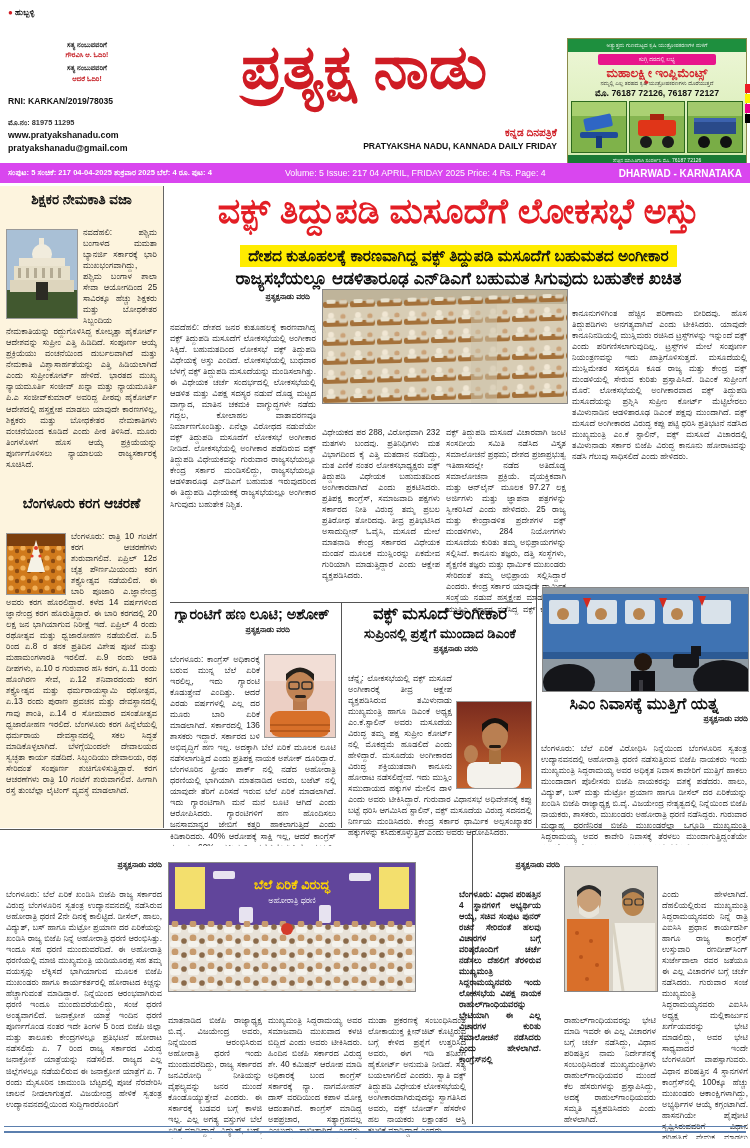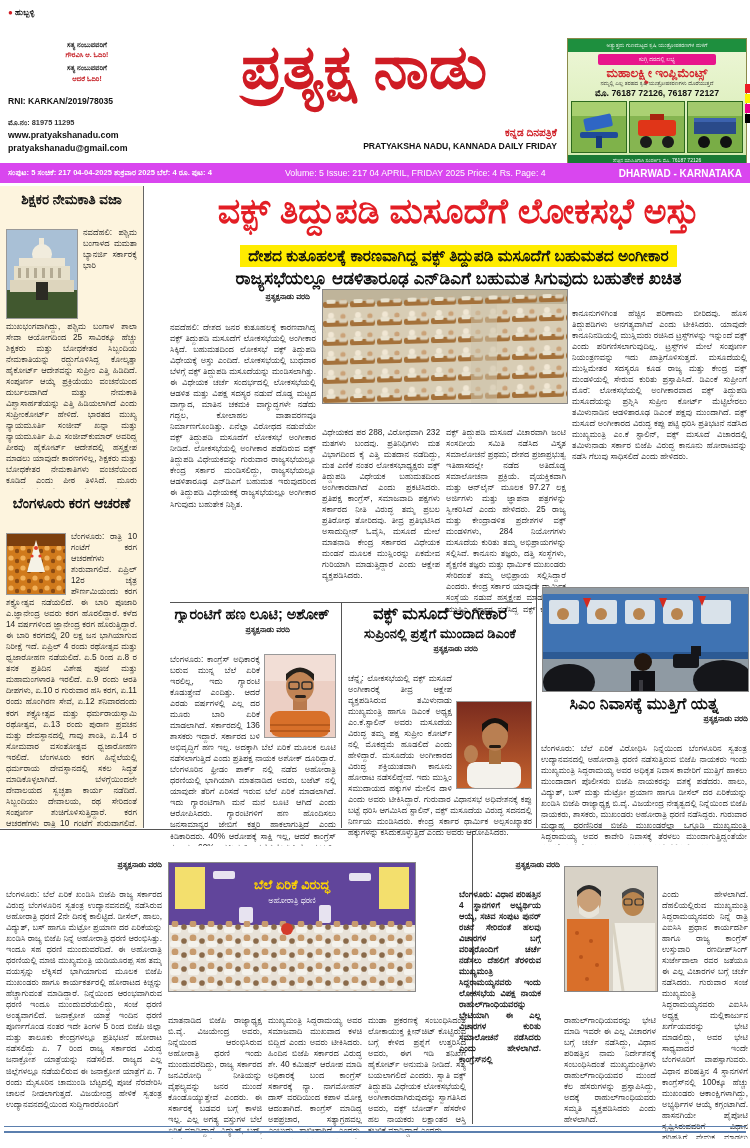--- a/index.html
+++ b/index.html
@@ -78,21 +78,21 @@
     <div style="height:9px;background:#ec008c;margin-bottom:1px;"></div>
     <div style="height:9px;background:#000;"></div>
   </div>
 
   <div class="abs" style="left:0;top:163px;width:750px;height:20px;background:#d946ef;color:#fff;display:flex;align-items:center;justify-content:space-between;padding:8px 8px;box-sizing:border-box;">
     <span style="font-size:7.6px;font-weight:bold;">ಸಂಪುಟ: 5   ಸಂಚಿಕೆ: 217   04-04-2025 ಶುಕ್ರವಾರ 2025   ಬೆಲೆ: 4 ರೂ.   ಪುಟ: 4</span>
     <span style="font-size:8.8px;font-weight:normal;">Volume: 5    Issue: 217   04 APRIL,  FRIDAY 2025    Price: 4 Rs. Page: 4</span>
     <span style="font-size:10px;font-weight:bold;">DHARWAD - KARNATAKA</span>
   </div>
 
-  <div class="abs" style="left:0;top:186px;width:144px;height:642px;background:#fdf4de;border-right:1px solid #666;box-sizing:border-box;padding:4px 6px;overflow:hidden;">
+  <div class="abs" style="left:0;top:186px;width:164px;height:642px;background:#fdf4de;border-right:1px solid #666;box-sizing:border-box;padding:4px 6px;overflow:hidden;">
     <div class="hl-black" style="font-size:13.5px;margin:2px 0 4px;">ಶಿಕ್ಷಕರ ನೇಮಕಾತಿ ವಜಾ</div>
     <div class="body-txt" style="height:262px;">
       <svg width="70" height="88" viewBox="0 0 70 88" style="float:left;margin:2px 5px 2px 0;border:1px solid #999;">
         <rect width="70" height="88" fill="#a9c0d6"></rect>
         <rect y="60" width="70" height="28" fill="#41582f"></rect>
         <rect x="32" y="8" width="5" height="10" fill="#efe9d8"></rect>
         <circle cx="35" cy="24" r="10" fill="#f1ecdd"></circle>
         <rect x="12" y="28" width="46" height="8" fill="#ece5d2"></rect>
         <rect x="7" y="36" width="56" height="14" fill="#e6dfc9"></rect>
         <g fill="#b4ab94">

